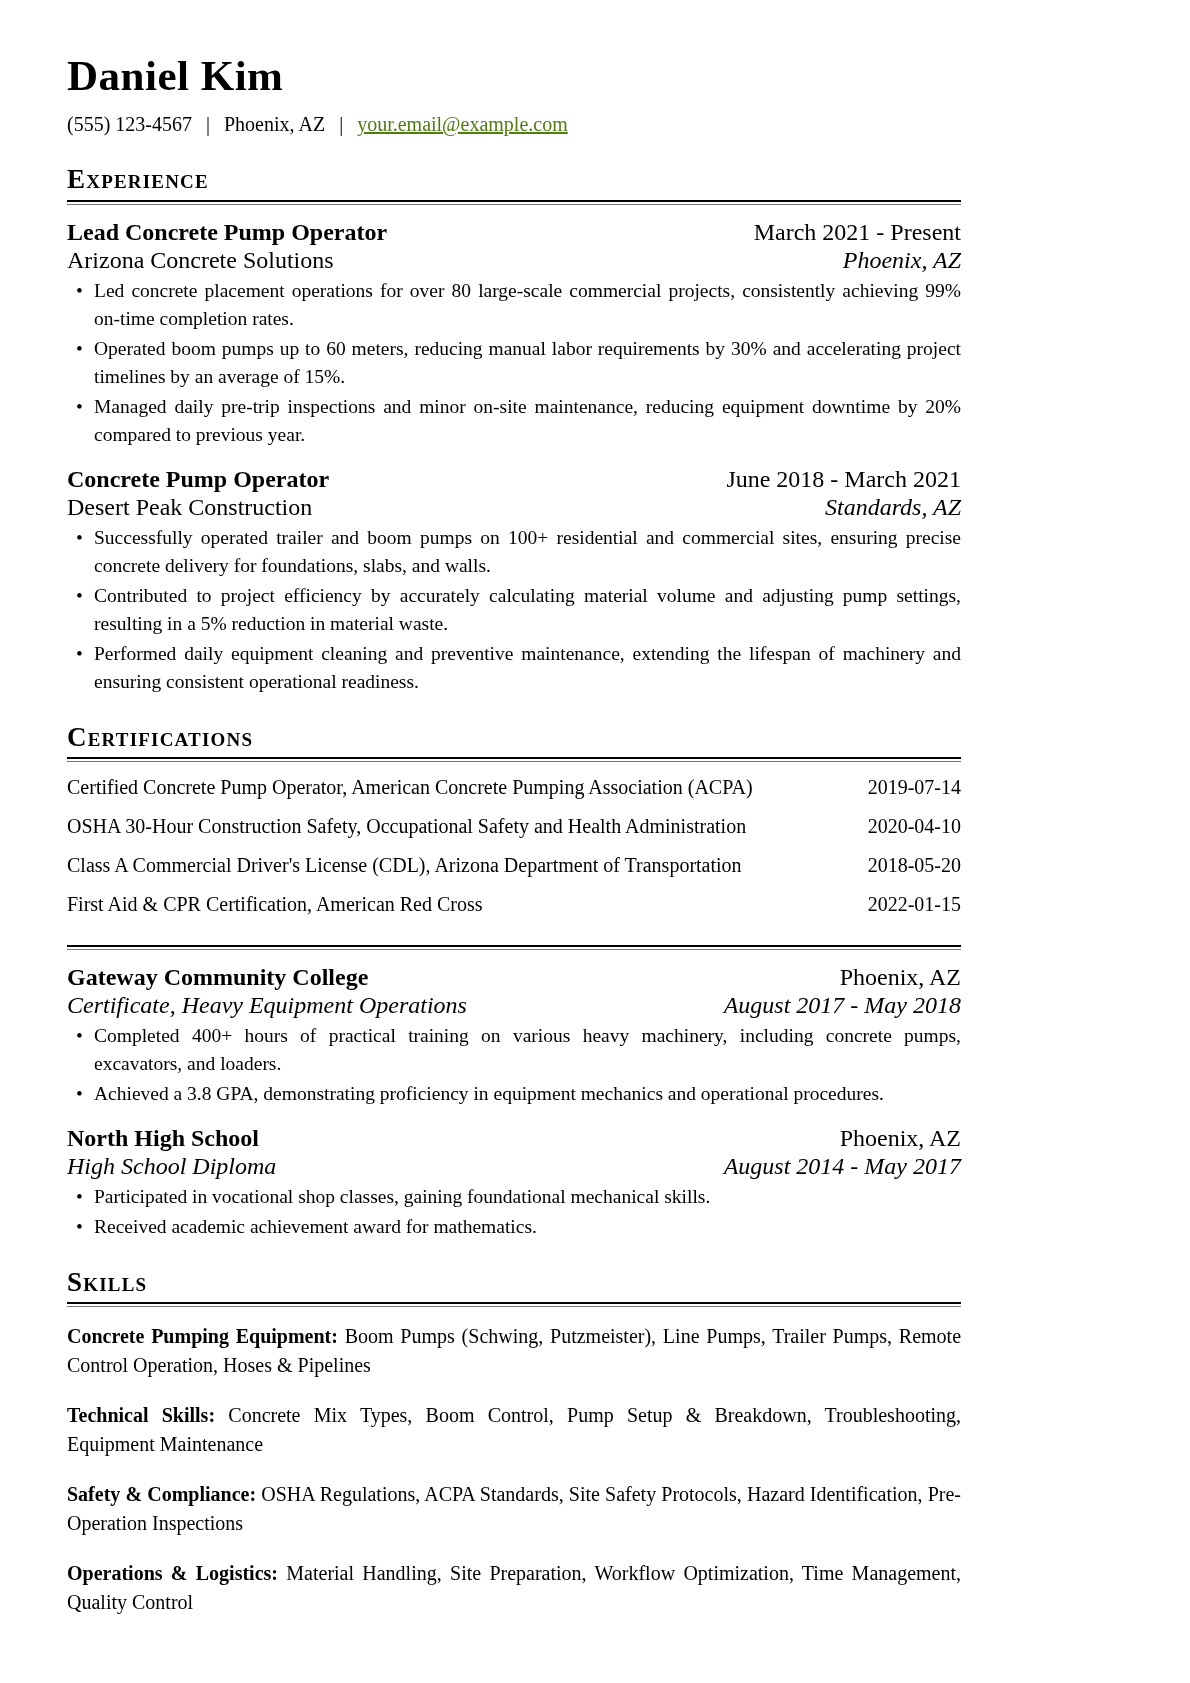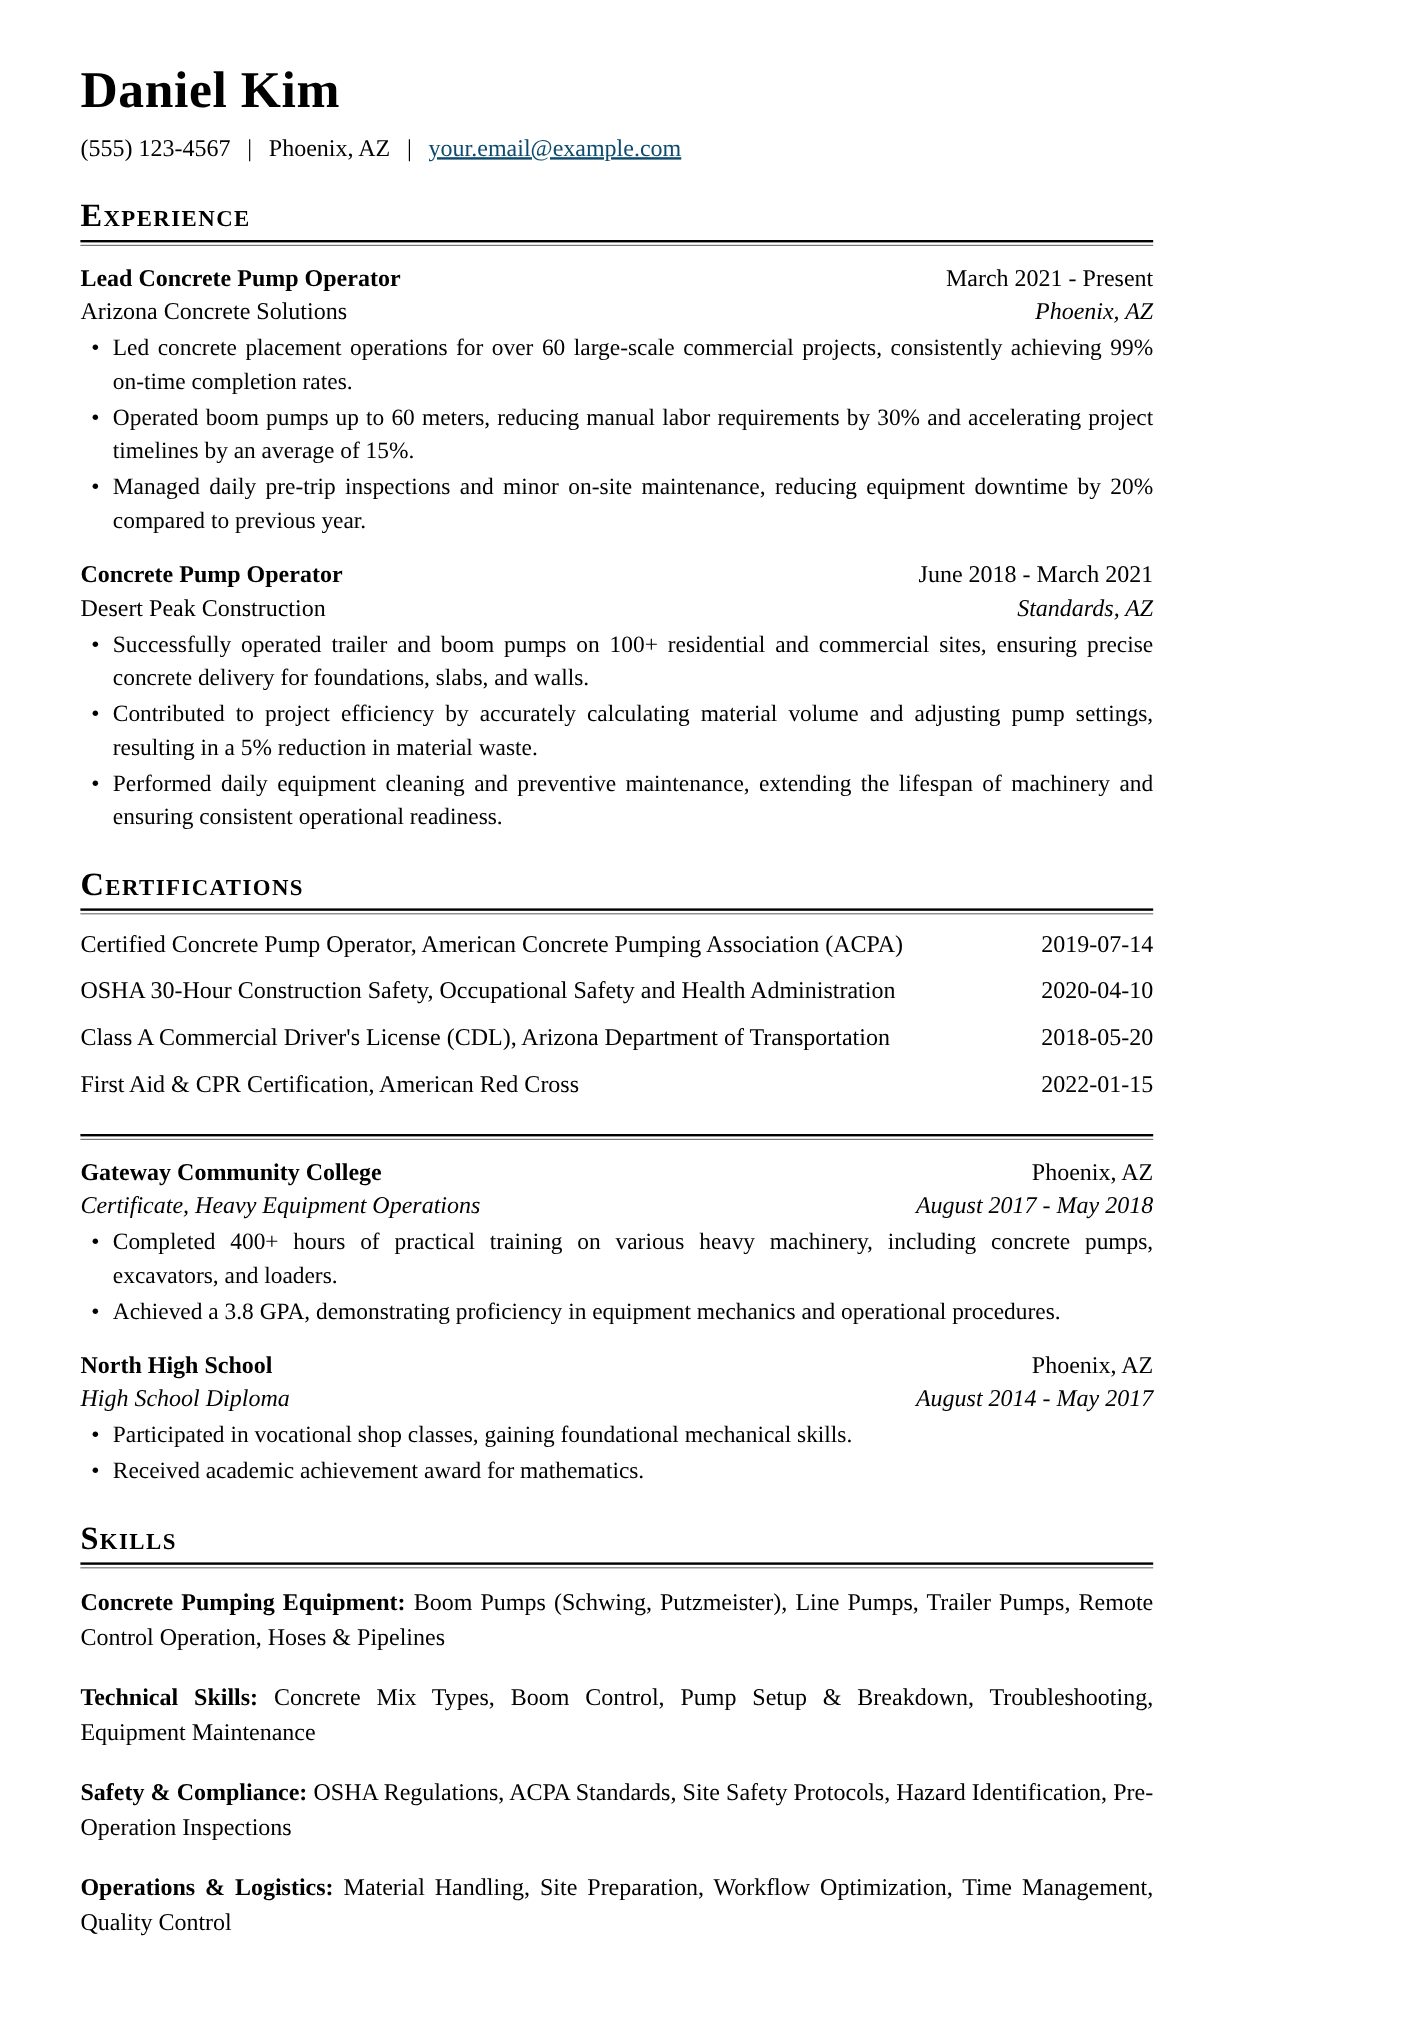--- a/index.html
+++ b/index.html
@@ -30,21 +30,21 @@
     margin-top: 11px;
     font-size: 20px;
     line-height: 28px;
   }
   .contact .sep {
     display: inline-block;
     margin: 0 14px;
     font-weight: 400;
   }
   .email-link {
-    color: #0c4a6e;
+    color: #4d7c0f;
     text-decoration: underline;
     cursor: pointer;
   }
 
   
   .section { margin-top: 27px; }
   .section-title {
     font-size: 27px;
     font-weight: 700;
     font-variant: small-caps;
@@ -58,21 +58,21 @@
     border-bottom: 1px solid #777;
   }
 
   
   .entry { margin-top: 13px; }
   .entry + .entry { margin-top: 16px; }
   .row {
     display: flex;
     justify-content: space-between;
     align-items: baseline;
-    font-size: 20px;
+    font-size: 24px;
     line-height: 28px;
   }
   .row .bold { font-weight: 700; }
   .row .right { text-align: right; white-space: nowrap; margin-left: 24px; }
   .italic { font-style: italic; }
 
   ul.bullets {
     margin: 3px 0 0 0;
     padding: 0;
     list-style: none;
@@ -132,21 +132,21 @@
     <div class="entry">
       <div class="row">
         <span class="bold">Lead Concrete Pump Operator</span>
         <span class="right">March 2021 - Present</span>
       </div>
       <div class="row">
         <span>Arizona Concrete Solutions</span>
         <span class="right italic">Phoenix, AZ</span>
       </div>
       <ul class="bullets">
-        <li>Led concrete placement operations for over 60 large-scale commercial projects, consistently achieving 99% on-time completion rates.</li>
+        <li>Led concrete placement operations for over 80 large-scale commercial projects, consistently achieving 99% on-time completion rates.</li>
         <li>Operated boom pumps up to 60 meters, reducing manual labor requirements by 30% and accelerating project timelines by an average of 15%.</li>
         <li>Managed daily pre-trip inspections and minor on-site maintenance, reducing equipment downtime by 20% compared to previous year.</li>
       </ul>
     </div>
 
     <div class="entry">
       <div class="row">
         <span class="bold">Concrete Pump Operator</span>
         <span class="right">June 2018 - March 2021</span>
       </div>

